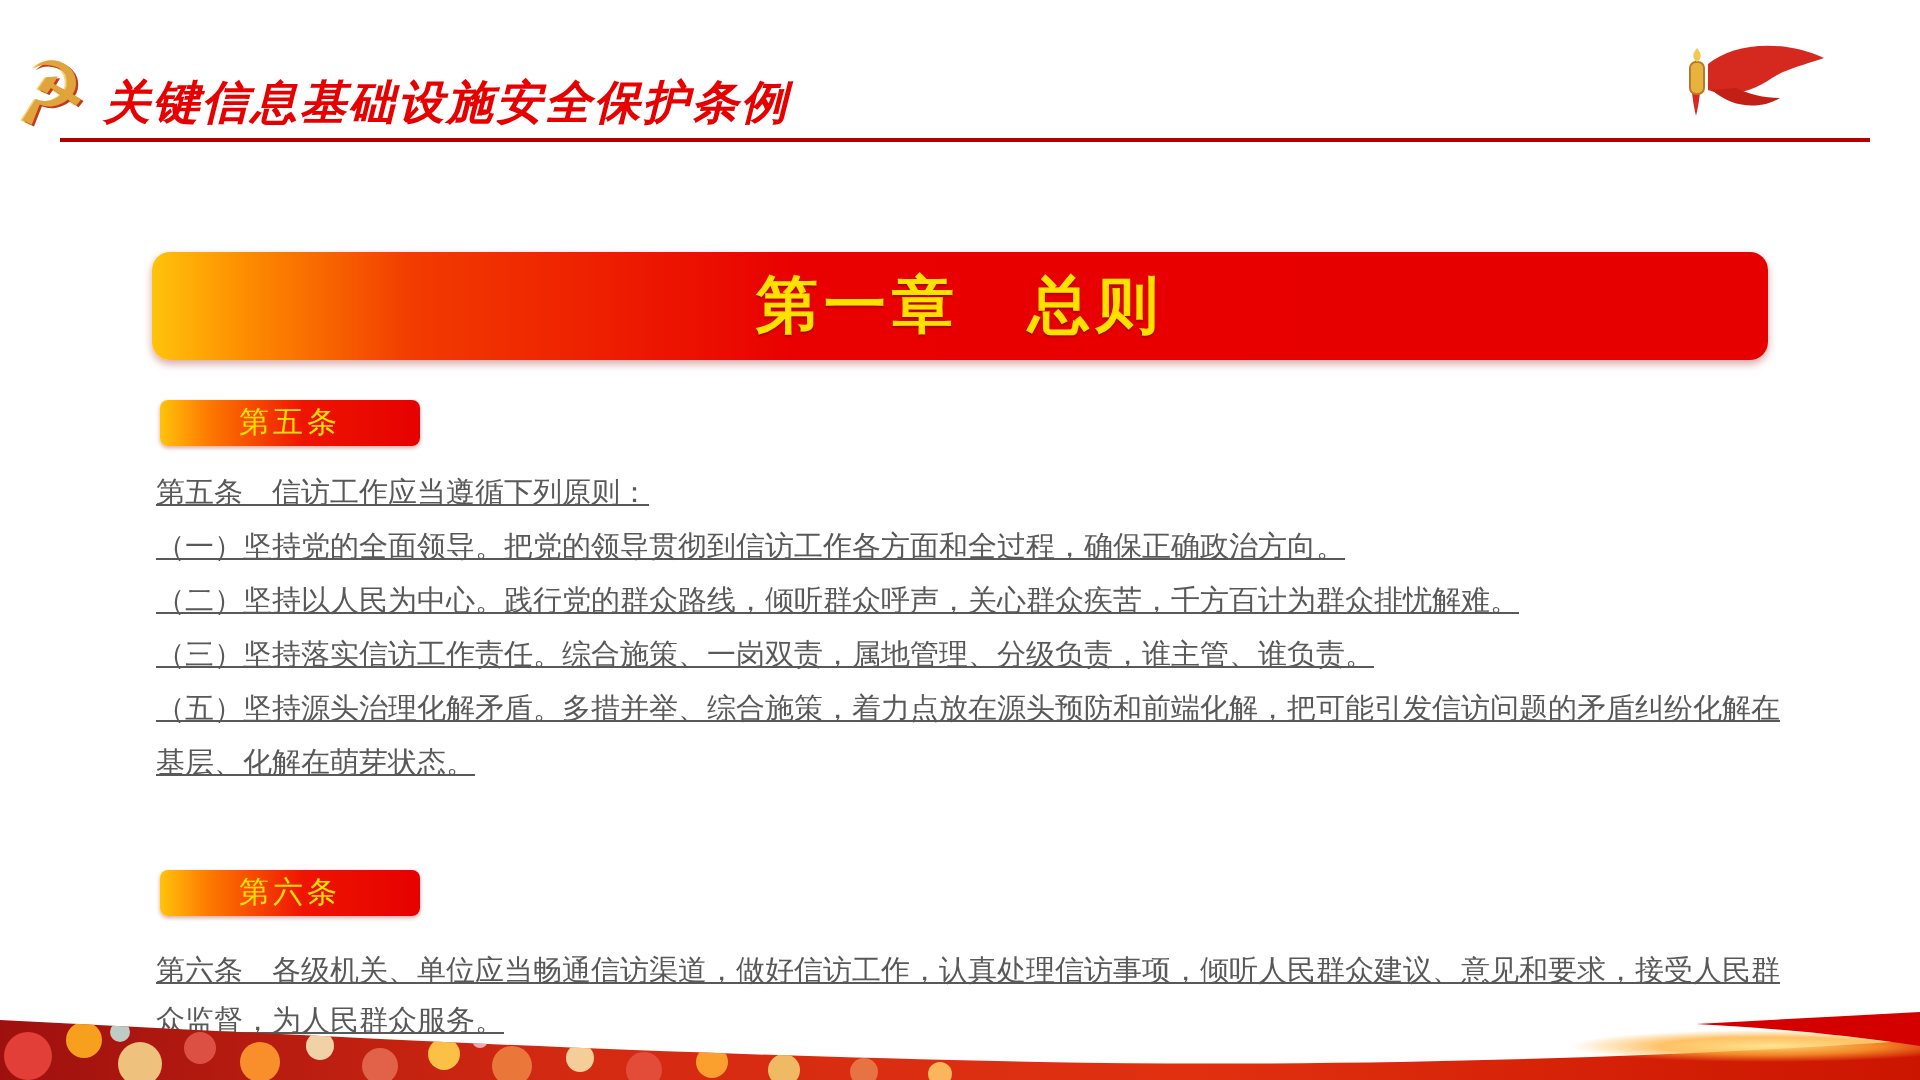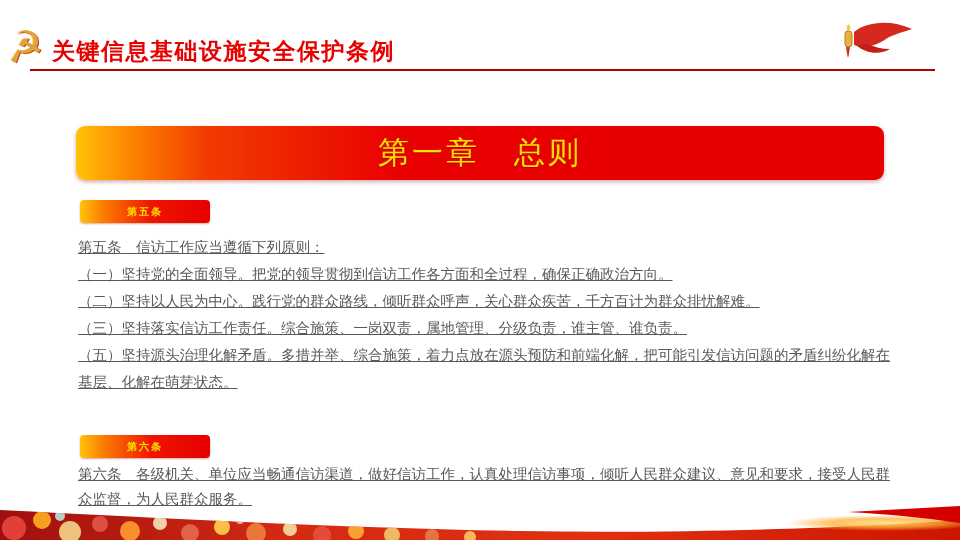--- a/index.html
+++ b/index.html
@@ -26,20 +26,21 @@
     transform: rotate(-8deg);
   }
   .header-title {
     position: absolute;
     left: 52px;
     top: 36px;
     font-size: 23px;
     font-weight: bold;
     color: #e60000;
     letter-spacing: 1.5px;
+    font-style: italic;
   }
   .header-rule {
     position: absolute;
     left: 30px;
     right: 25px;
     top: 69px;
     height: 2px;
     background: #b40000;
   }
   .flag { position: absolute; right: 40px; top: 20px; }
@@ -54,38 +55,38 @@
     border-radius: 9px;
     background: linear-gradient(to right,
       #ffc30b 0%, #fd8b00 6%, #f23c00 16%, #e90000 40%, #e60000 100%);
     box-shadow: 0 2px 4px rgba(150, 0, 0, 0.35);
     text-align: center;
   }
   .chapter-banner span {
     display: inline-block;
     line-height: 54px;
     font-size: 31px;
-    font-weight: normal;
+    font-weight: bold;
     color: #ffe100;
     letter-spacing: 3px;
     text-shadow: 0 1px 1px rgba(120,0,0,.5);
   }
 
   
   .badge {
     position: absolute;
     left: 80px;
     width: 130px;
     height: 23px;
     border-radius: 4px;
     background: linear-gradient(to right,
       #ffc30b 0%, #fd7c00 18%, #ee1500 55%, #e60000 100%);
     color: #ffe100;
-    font-size: 10px;
-    font-weight: bold;
+    font-size: 15px;
+    font-weight: normal;
     text-align: center;
     line-height: 23px;
     letter-spacing: 2px;
     box-shadow: 0 1px 2px rgba(150,0,0,.35);
   }
   .badge-5 { top: 200px; }
   .badge-6 { top: 435px; }
 
   
   .article-body {
@@ -93,21 +94,21 @@
     left: 78px;
     width: 812px;
     font-size: 14.5px;
     color: #595959;
     text-align: justify;
     text-decoration: underline;
   }
   .article-5 { top: 234px; }
   .article-6 { top: 462px; }
   .article-body p { line-height: 27px; margin: 0; }
-  .article-6 p { line-height: 25px; }
+  .article-6 p { line-height: 25px; margin-top: 12px; }
 
   
   .footer { position: absolute; left: 0; bottom: 0; width: 960px; height: 42px; }
 </style>
 </head>
 <body>
 
 <div class="slide">
 
   <span class="emblem">☭</span>

